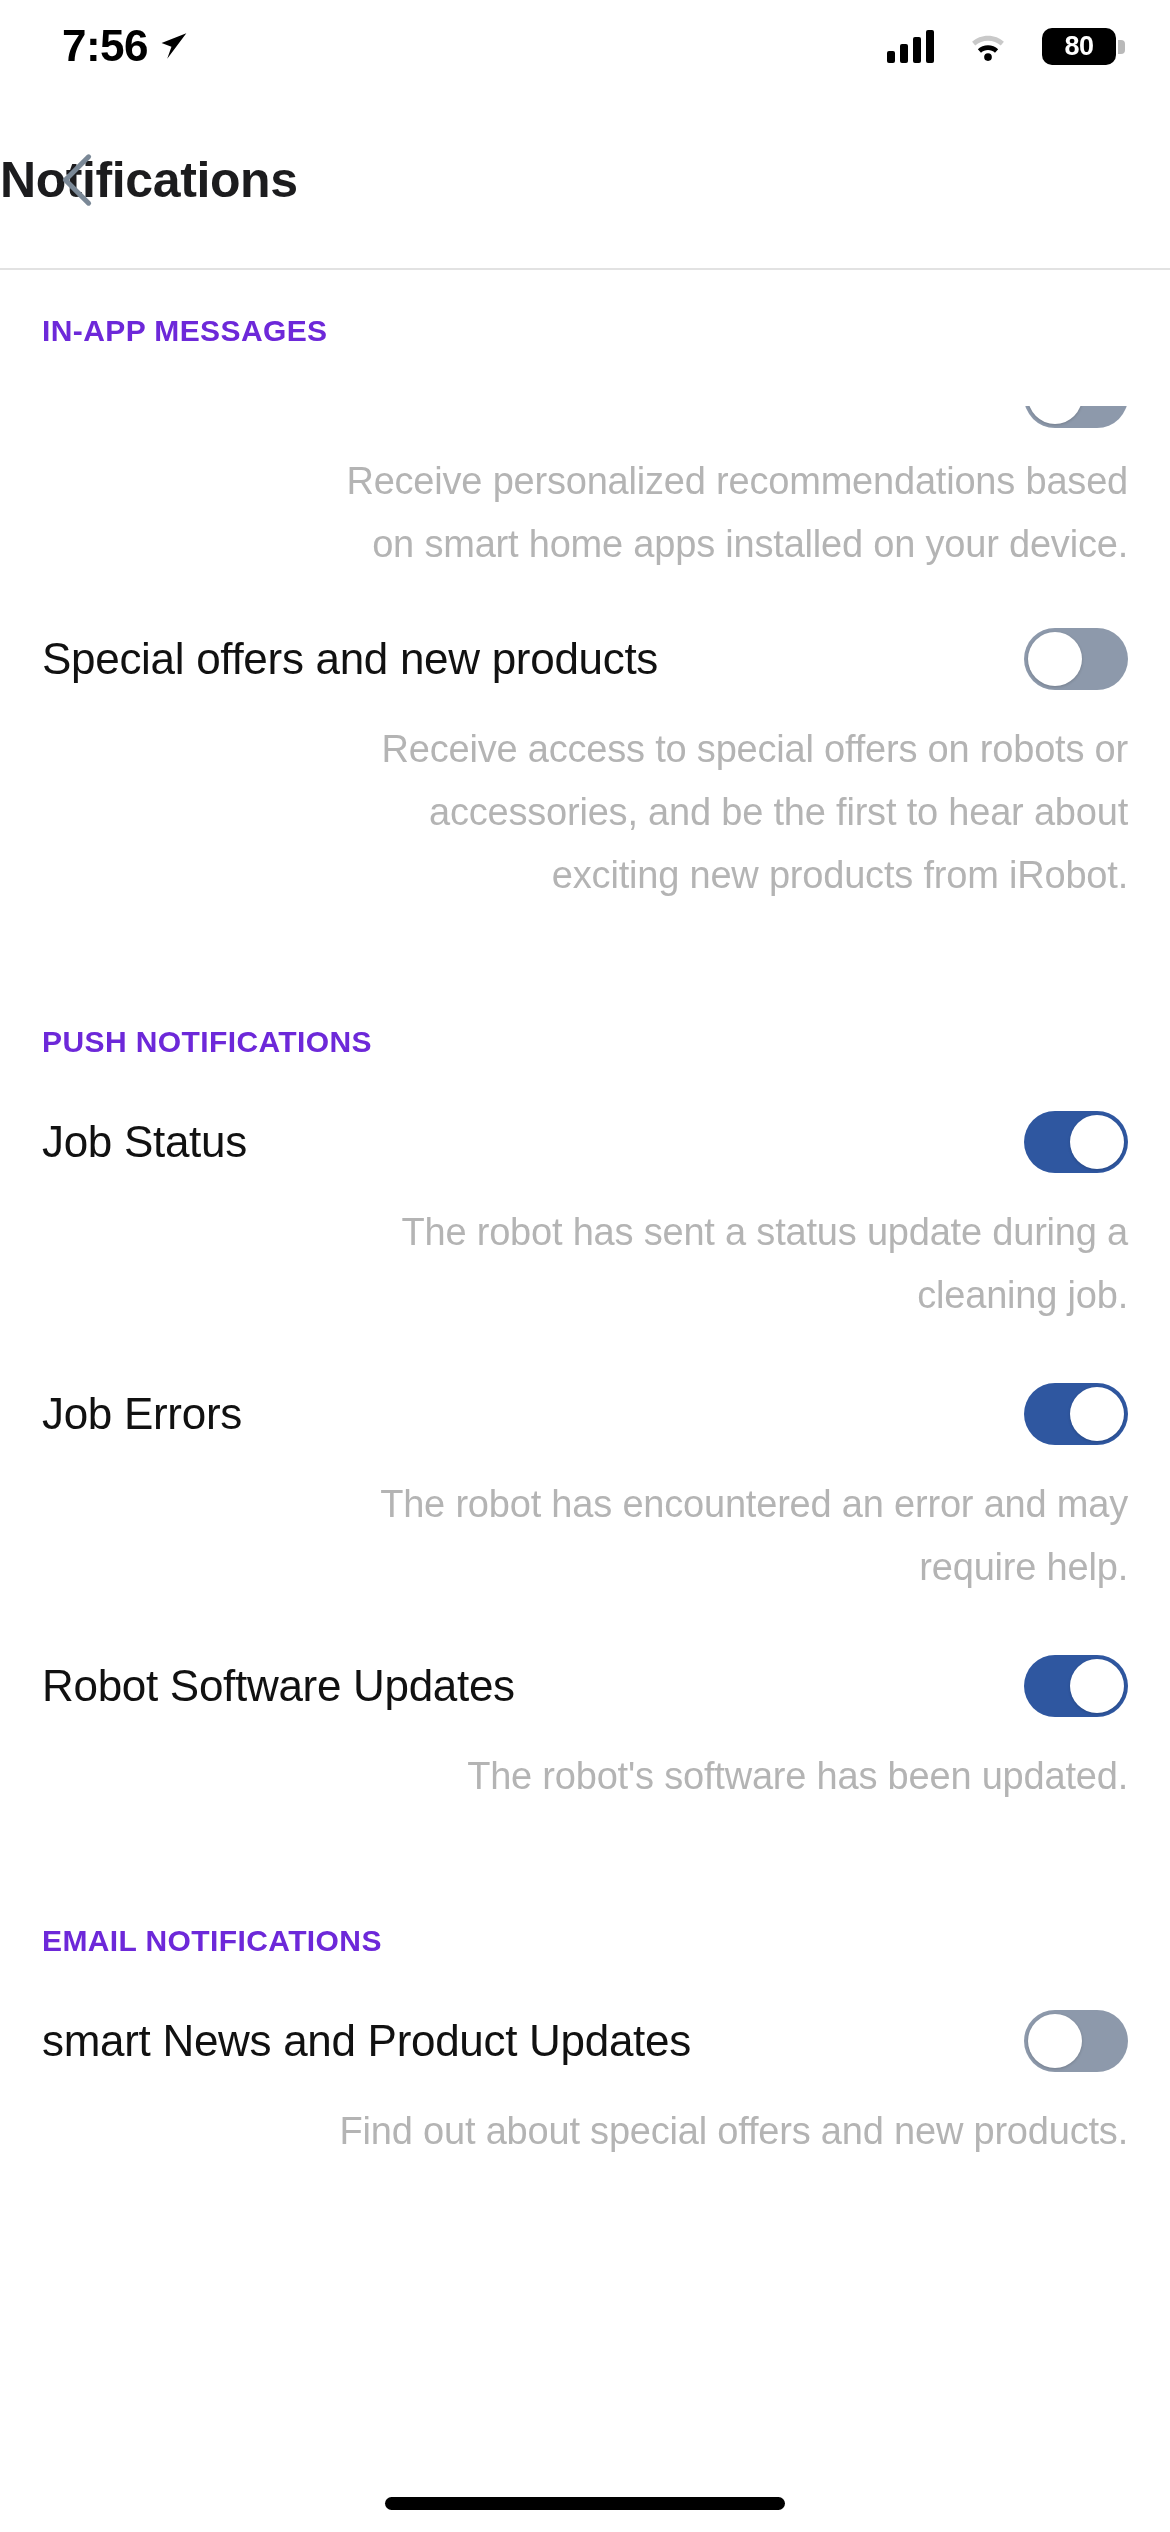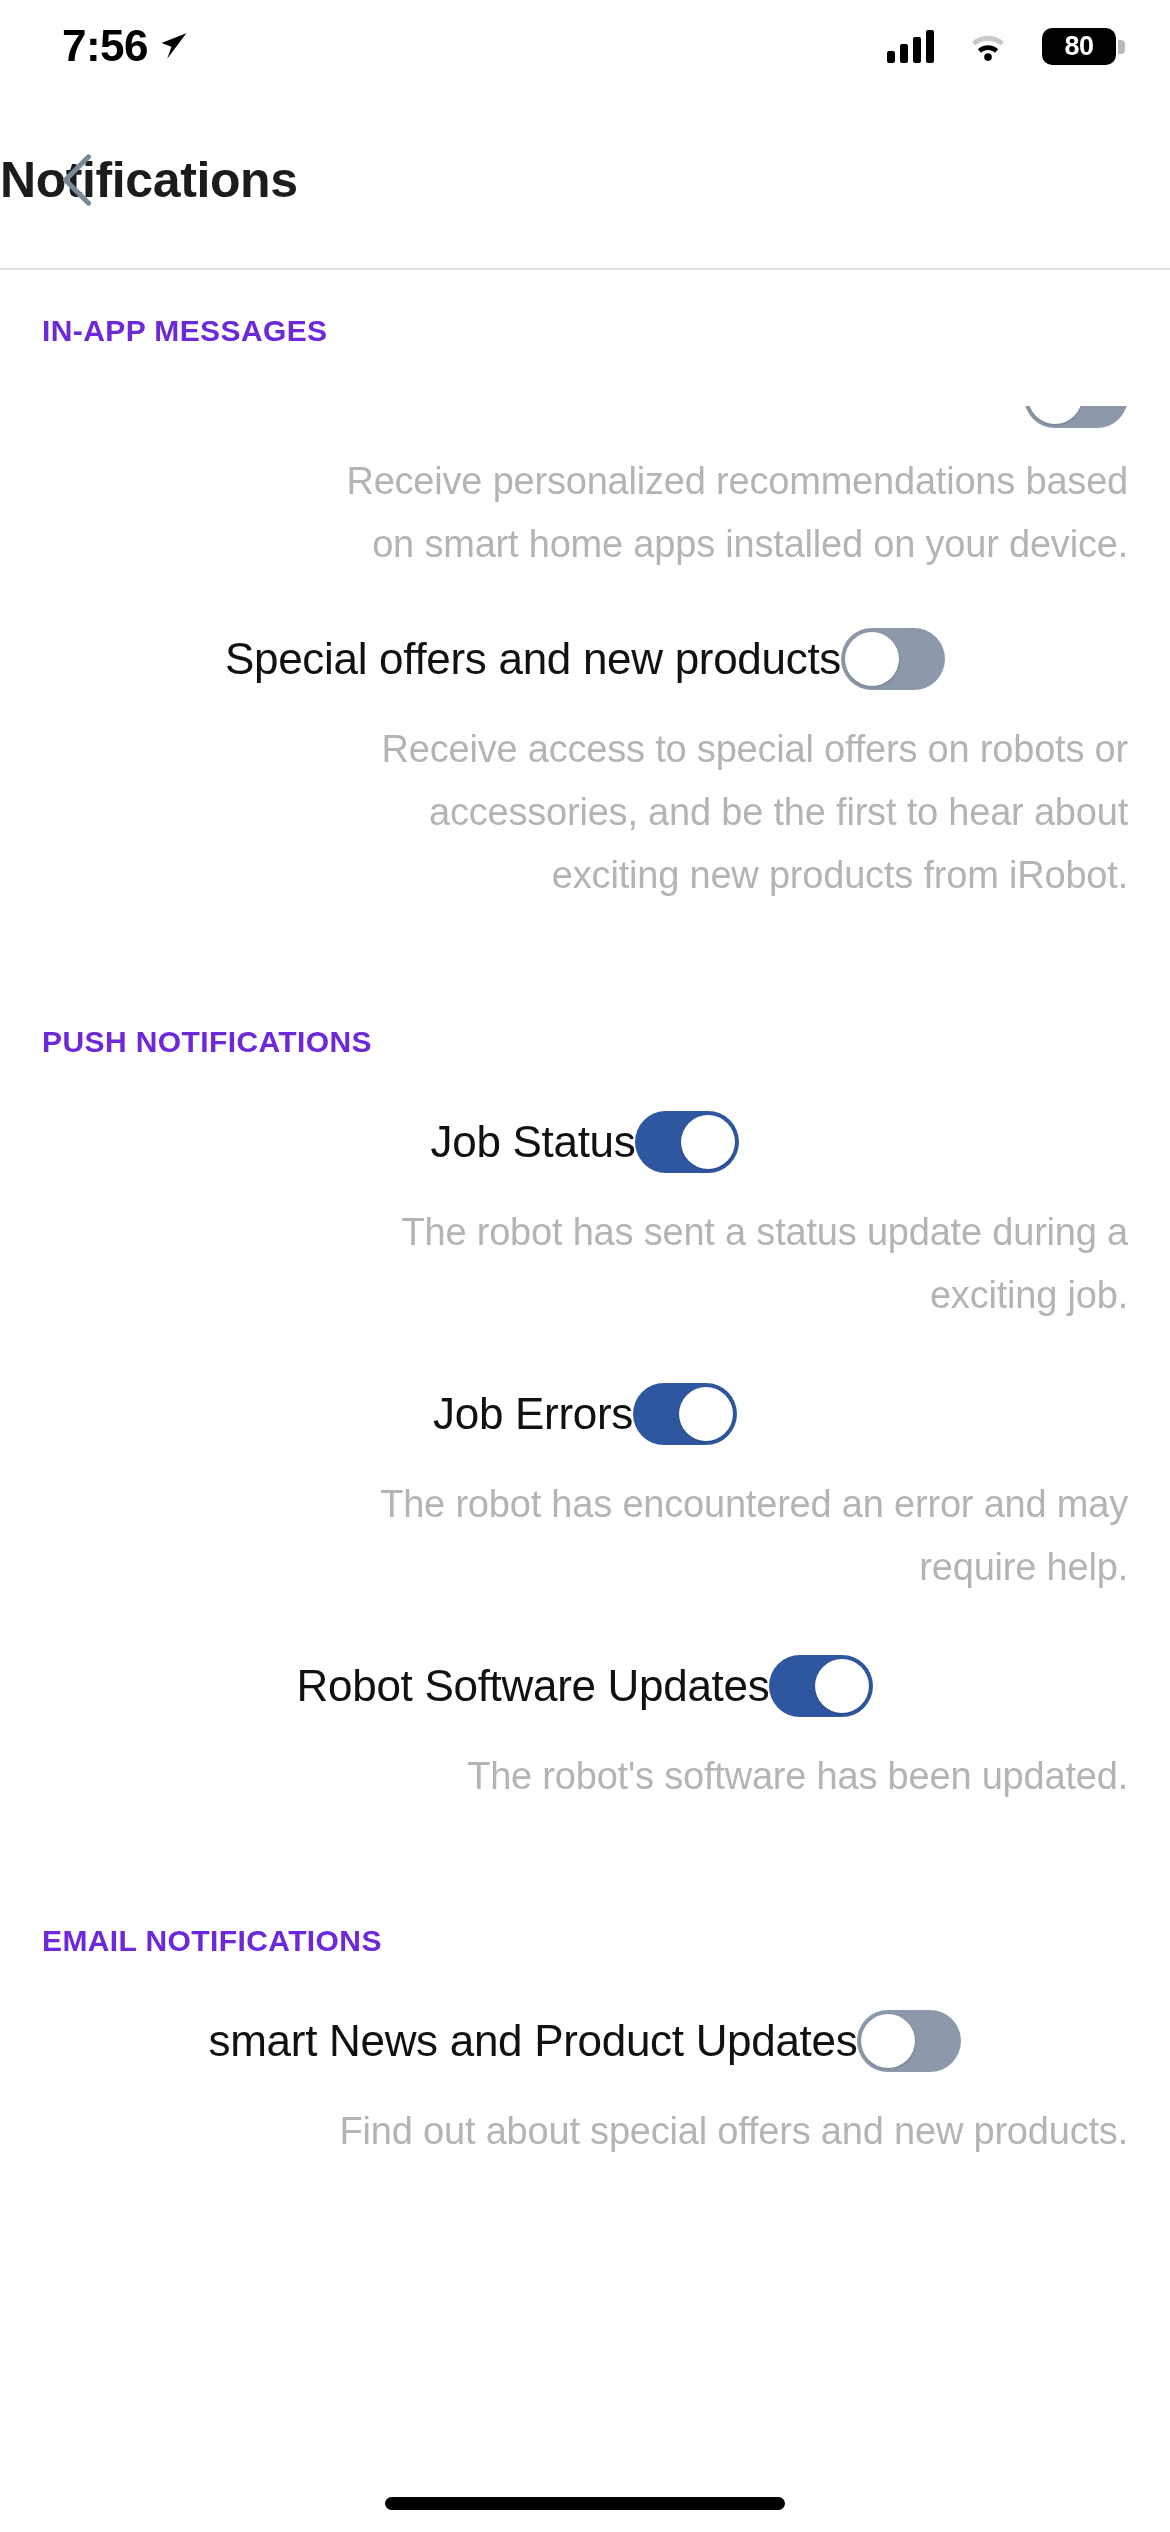--- a/index.html
+++ b/index.html
@@ -57,21 +57,21 @@
   
   .content {
     position:absolute; top:270px; left:0; right:0; bottom:0;
     background:#fff; overflow:hidden;
   }
   .section-header {
     font-size:30px; font-weight:600; color:#6d28d9;
     letter-spacing:0.4px; padding:0 42px;
   }
   .row {
-    display:flex; align-items:center; justify-content:center;
+    display:flex; align-items:center; justify-content:space-between;
     padding:0 42px; min-height:74px;
   }
   .row-title {
     font-size:44px; color:#111; letter-spacing:-0.3px; font-weight:400;
   }
   .row-desc {
     font-size:38px; color:#b4b4b4; line-height:1.0;
     padding:0 42px; letter-spacing:-0.2px;
   }
   .row-desc div { line-height:63px;text-align:right; }
@@ -183,21 +183,21 @@
     <div style="height:46px"></div>
     <div class="row">
       <div class="row-title">Job Status</div>
       <div class="toggle on">
         <span class="knob"></span>
       </div>
     </div>
     <div style="height:22px"></div>
     <div class="row-desc">
       <div>The robot has sent a status update during a</div>
-      <div>exciting job.</div>
+      <div>cleaning job.</div>
     </div>
 
     <div style="height:50px"></div>
     <div class="row">
       <div class="row-title">Job Errors</div>
       <div class="toggle on">
         <span class="knob"></span>
       </div>
     </div>
     <div style="height:22px"></div>

